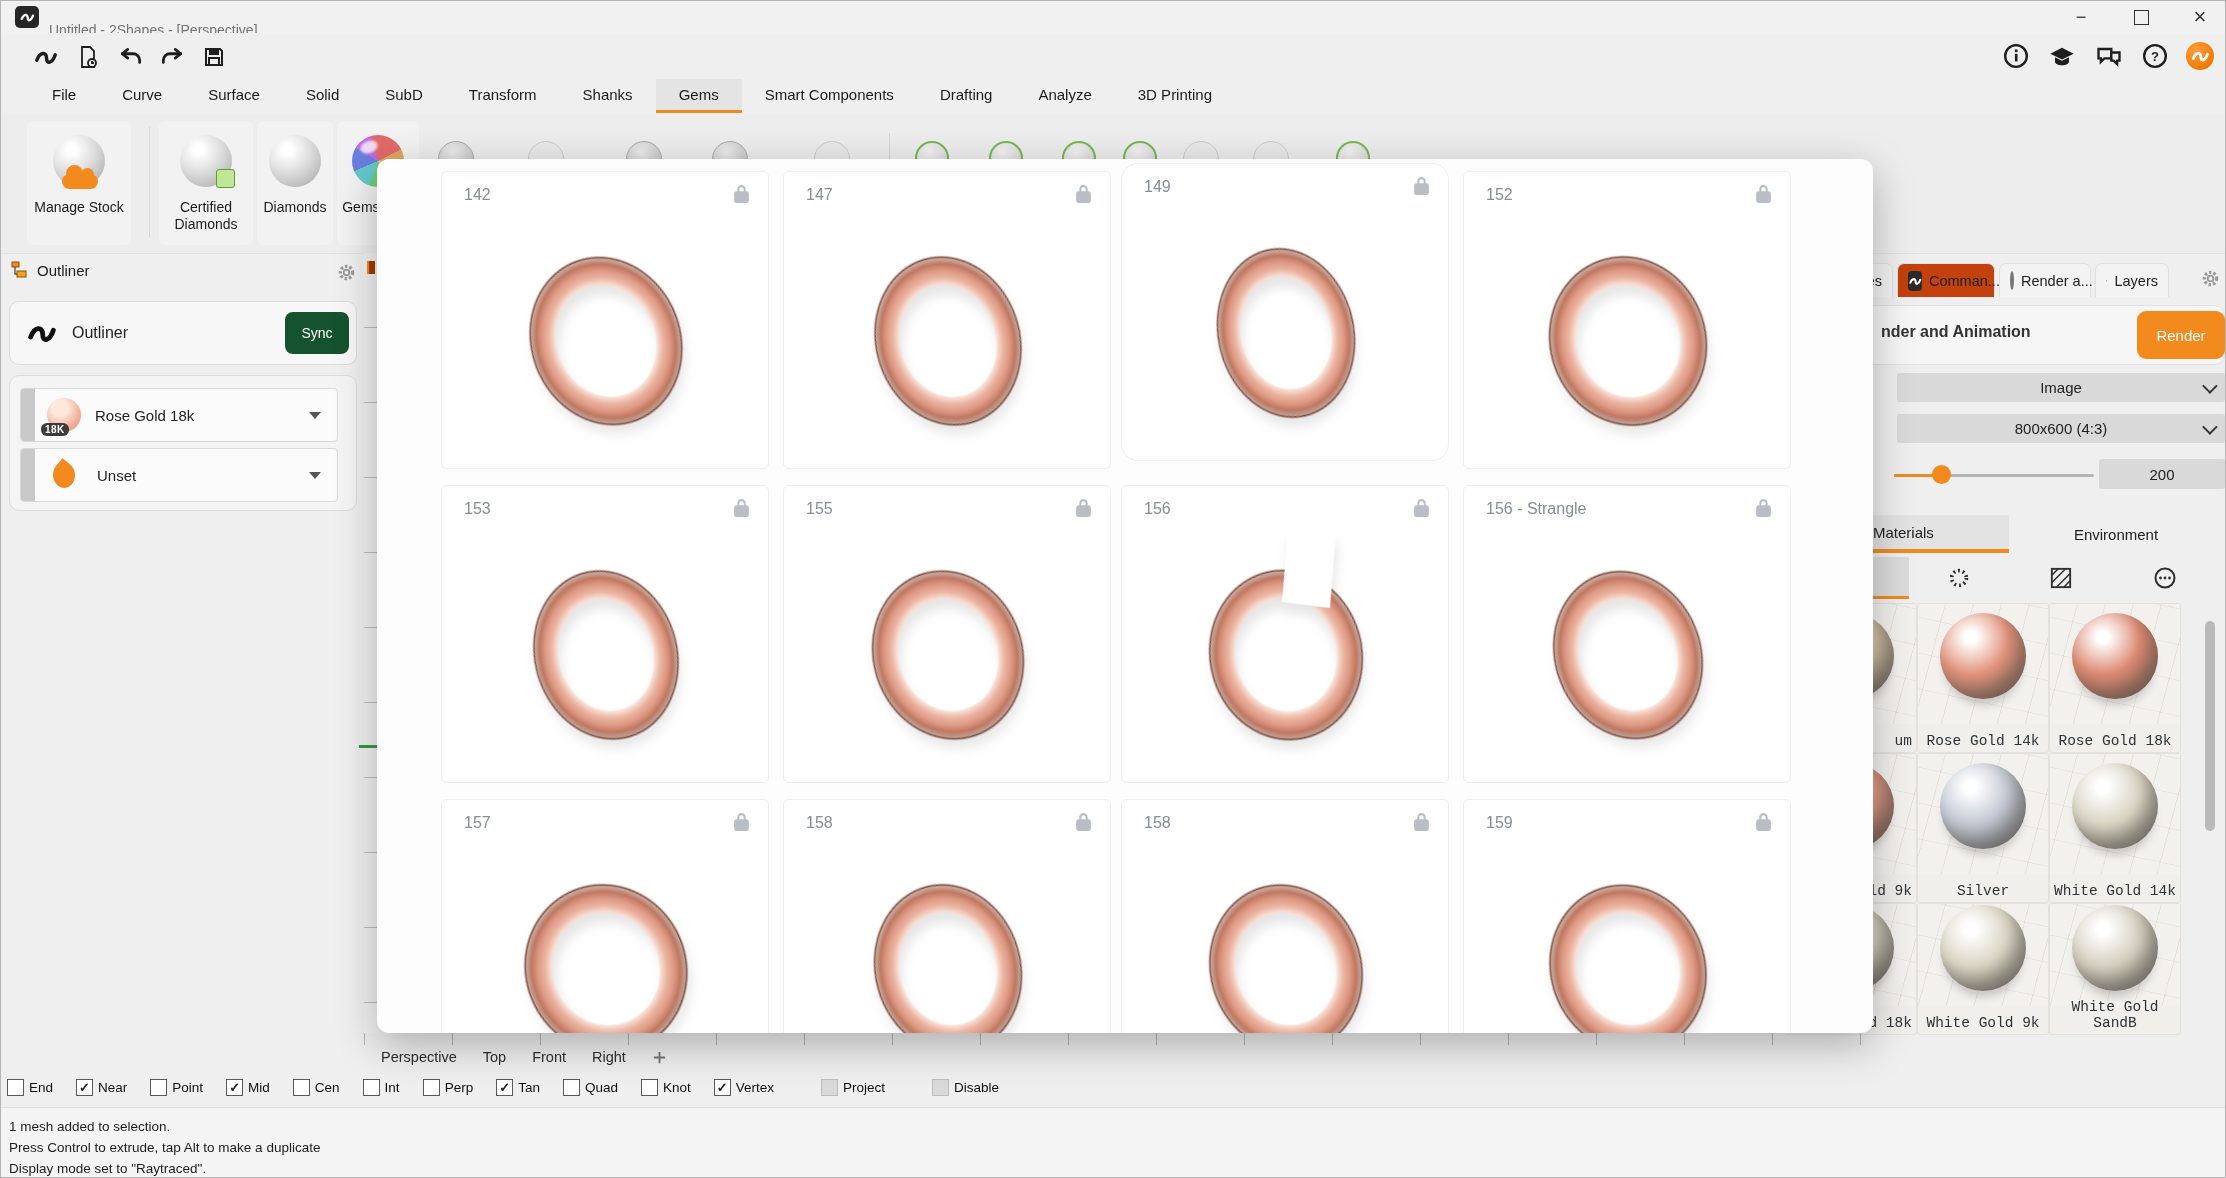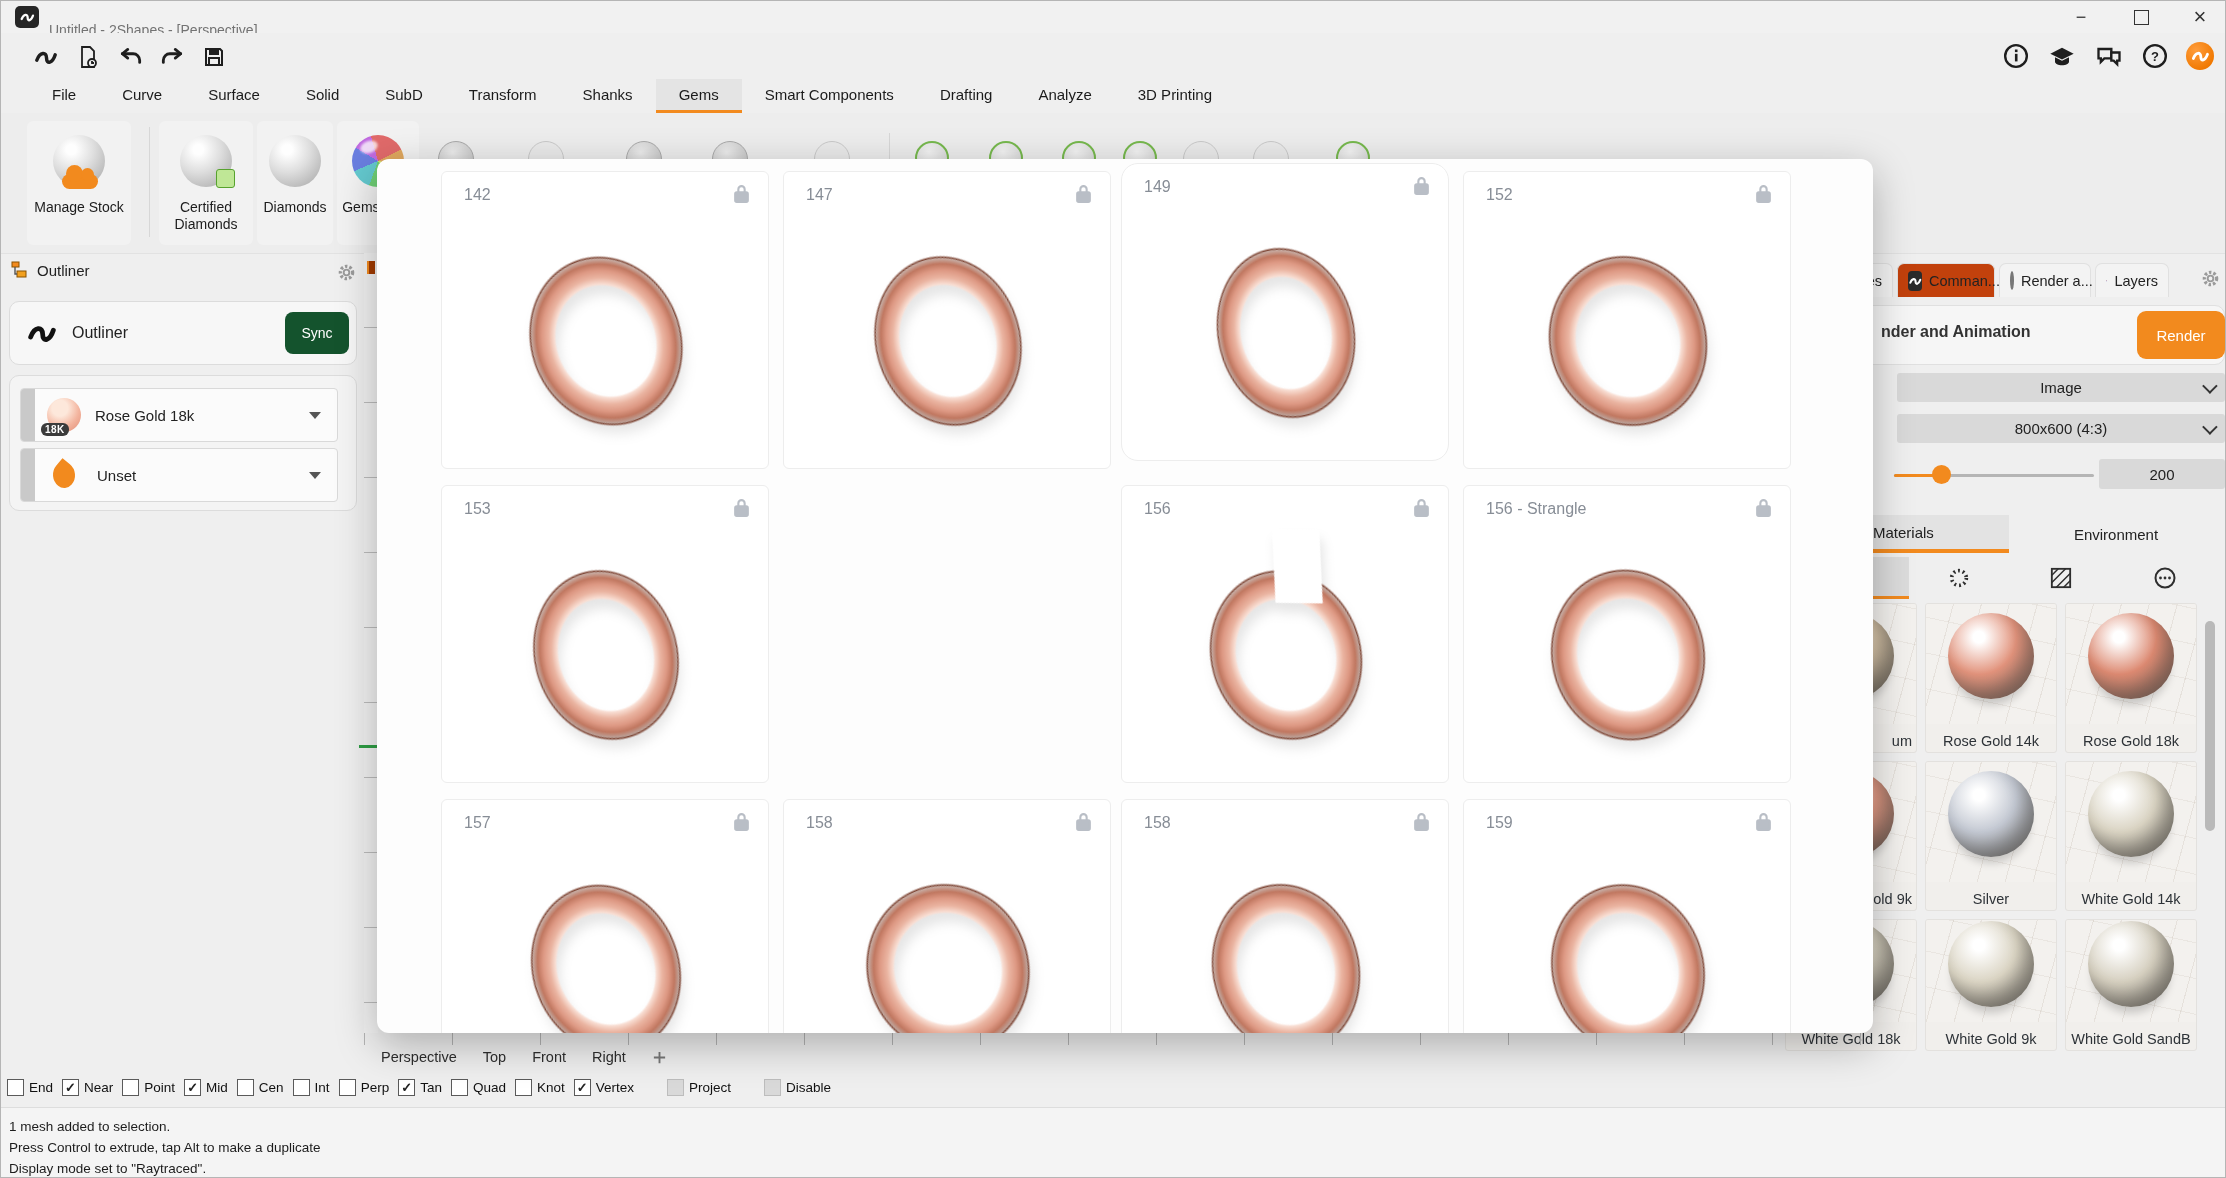--- a/index.html
+++ b/index.html
@@ -119,37 +119,37 @@
   .slider-track{position:absolute;left:1893px;top:473px;width:200px;height:3px;background:#b5b5b5;border-radius:2px;}
   .slider-fill{position:absolute;left:1893px;top:473px;width:47px;height:3px;background:#f28a1e;border-radius:2px;}
   .slider-handle{position:absolute;left:1931px;top:464px;width:19px;height:19px;border-radius:50%;background:#f28a1e;}
   .qualbox{position:absolute;left:2098px;top:458px;width:126px;height:30px;background:#d9d9d9;border-radius:3px;
            display:flex;align-items:center;justify-content:center;font-size:15px;color:#222;}
   .libtab{position:absolute;top:514px;height:38px;display:flex;align-items:center;font-size:15px;color:#222;box-sizing:border-box;}
   .libtab.active{background:#e3e3e3;border-bottom:4px solid #f28a1e;}
   .subtab{position:absolute;top:556px;height:42px;display:flex;align-items:center;justify-content:center;box-sizing:border-box;}
   .subtab.sel{background:#dcdcdc;border-bottom:3px solid #f28a1e;}
   .matgrid{position:absolute;left:1784px;top:602px;width:412px;display:grid;
-           grid-template-columns:132px 132px 132px;grid-template-rows:150px 150px 132px;gap:8px;}
+           grid-template-columns:132px 132px 132px;grid-template-rows:150px 150px 132px;font-family:Liberation Mono, monospace;}
   .mcard{background:#f1efec;border:1px solid #e3e1de;border-radius:3px;position:relative;overflow:hidden;}
   .mimg{position:absolute;left:0;top:0;right:0;bottom:28px;background:#f3f1ee;
         background-image:repeating-linear-gradient(105deg,transparent 0 26px,rgba(150,130,110,.14) 26px 27px),
                          repeating-linear-gradient(12deg,transparent 0 34px,rgba(150,130,110,.10) 34px 35px);}
   .ball{position:absolute;left:50%;top:46%;width:86px;height:86px;margin:-46px 0 0 -43px;border-radius:50%;
         background:radial-gradient(circle at 36% 28%,#ffffff 0 7%,var(--mat,#ccc) 45%,#6f6a63 100%);
         box-shadow:inset -9px -11px 16px rgba(0,0,0,.22),0 10px 8px -4px rgba(0,0,0,.18);}
   .mlabel{position:absolute;left:0;bottom:3px;width:100%;text-align:center;font-size:14.5px;color:#2e3338;}
   .mlabel.clip-right{text-align:right;padding-right:4px;box-sizing:border-box;}
   .vscroll{position:absolute;left:2204px;top:620px;width:10px;height:210px;background:#b9b9b9;border-radius:5px;}
 
   
   .hruler{position:absolute;left:363px;top:1032px;width:1515px;height:12px;
           background-image:repeating-linear-gradient(90deg,#b5b5b5 0 1px,transparent 1px 88px);}
   .vptabs{position:absolute;left:380px;top:1048px;display:flex;gap:26px;align-items:center;font-size:14.5px;color:#2e2e2e;}
-  .osnap{position:absolute;left:6px;top:1078px;display:flex;align-items:center;gap:9px;font-size:13.5px;color:#111;}
+  .osnap{position:absolute;left:6px;top:1078px;display:flex;align-items:center;gap:23px;font-size:13.5px;color:#111;}
   .os{display:flex;align-items:center;gap:5px;}
   .chk{width:17px;height:17px;border:1.5px solid #5a5a5a;background:#fff;box-sizing:border-box;
        display:flex;align-items:center;justify-content:center;font-size:13px;font-weight:bold;color:#222;}
   .chk.dis{border-color:#bdbdbd;background:#d9d9d9;}
   .os.gap{margin-left:24px;}
   .statusbar{position:absolute;left:0;top:1106px;width:100%;height:72px;background:#f4f4f4;border-top:1px solid #ddd;
              padding:8px 8px;box-sizing:border-box;font-size:13.5px;color:#1c1c1c;line-height:21px;}
 </style>
 </head>
 <body>
@@ -519,20 +519,30 @@
     <div class="gcard" style="left:64px;top:326px;">
       <span class="gnum">153</span>
       <span class="glock">
           <svg width="17" height="20" viewBox="0 0 16 19" fill="none" stroke="#b9bec6" stroke-width="2">
             <rect x="2" y="8" width="12" height="9" rx="1.5" fill="#b9bec6"></rect>
             <path d="M5 8V5a3 3 0 0 1 6 0v3"></path>
           </svg>
         </span>
       <span class="ring"></span>
     </div>
+    <div class="gcard" style="left:406px;top:326px;">
+      <span class="gnum">155</span>
+      <span class="glock">
+          <svg width="17" height="20" viewBox="0 0 16 19" fill="none" stroke="#b9bec6" stroke-width="2">
+            <rect x="2" y="8" width="12" height="9" rx="1.5" fill="#b9bec6"></rect>
+            <path d="M5 8V5a3 3 0 0 1 6 0v3"></path>
+          </svg>
+        </span>
+      <span class="ring"></span>
+    </div>
     <div class="gcard open" style="left:744px;top:326px;">
       <span class="gnum">156</span>
       <span class="glock">
           <svg width="17" height="20" viewBox="0 0 16 19" fill="none" stroke="#b9bec6" stroke-width="2">
             <rect x="2" y="8" width="12" height="9" rx="1.5" fill="#b9bec6"></rect>
             <path d="M5 8V5a3 3 0 0 1 6 0v3"></path>
           </svg>
         </span>
       <span class="ring"></span>
     </div>

